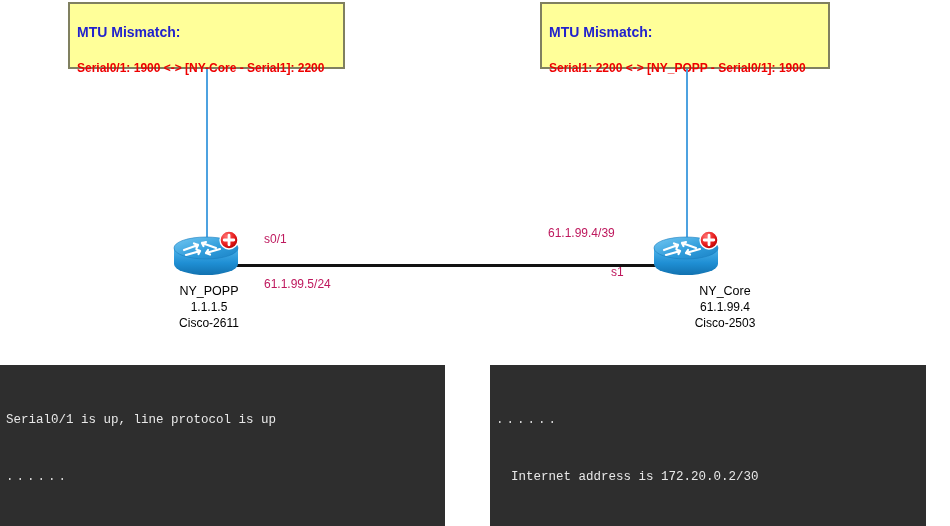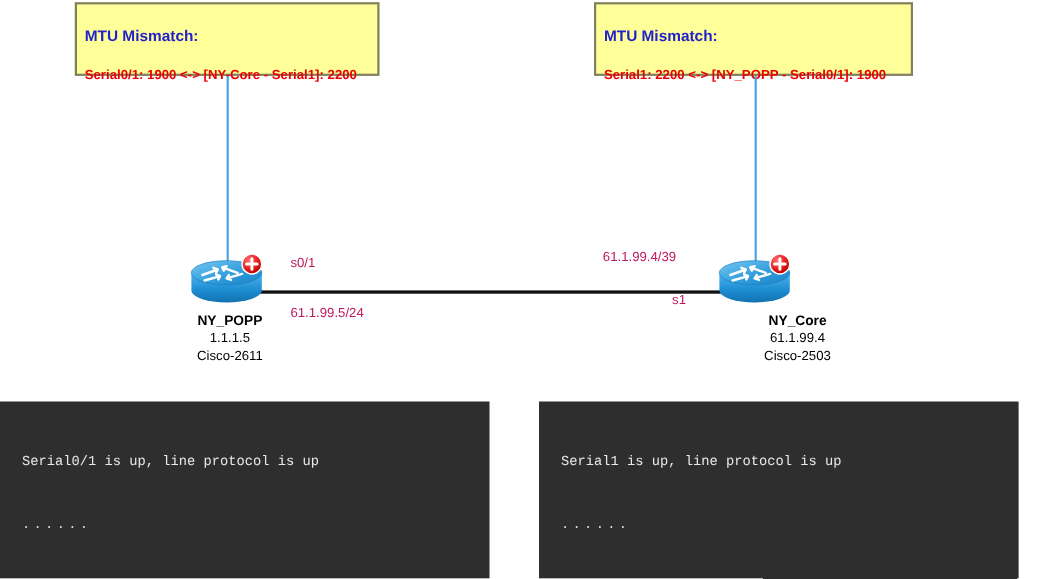--- a/index.html
+++ b/index.html
@@ -65,41 +65,41 @@
   
   .node-label {
     position: absolute;
     text-align: center;
     font-size: 12px;
     color: #000000;
     line-height: 16px;
     white-space: nowrap;
   }
   .node-label .nm {
-    font-weight: bold;
+    font-weight: normal;
     font-size: 12.5px;
   }
 
   
   .edge-label {
     position: absolute;
     font-size: 12px;
     color: #be185d;
     white-space: nowrap;
   }
 
   
   .terminal {
     position: absolute;
     background: #2e2e2e;
     color: #e8e8e8;
     font-family: "Liberation Mono", "DejaVu Sans Mono", monospace;
     font-size: 12.5px;
     line-height: 19px;
-    padding: 8px 4px 6px 20px;
+    padding: 8px 4px 6px 6px;
     box-sizing: border-box;
     overflow: hidden;
     white-space: pre-wrap;
     word-break: break-all;
   }
   .dots {
     letter-spacing: 3px;
     color: #d8d8d8;
   }
   .tline { display: block; }
@@ -203,19 +203,18 @@
 <div class="terminal" style="left:0px; top:365px; width:445px; height:161px;">
   <span class="tline">Serial0/1 is up, line protocol is up</span>
   <span class="tline dots">......</span>
   <span class="tline">  Internet address is 172.20.0.2/30</span>
   
   
   
 </div>
 
 <div class="terminal" style="left:490px; top:365px; width:436px; height:161px;">
-  <span class="tline">Serial1 is up, line protocol is up</span>
   <span class="tline dots">......</span>
   <span class="tline">  Internet address is 172.20.0.2/30</span>
   
   
   
 </div>
 
 </body></html>

